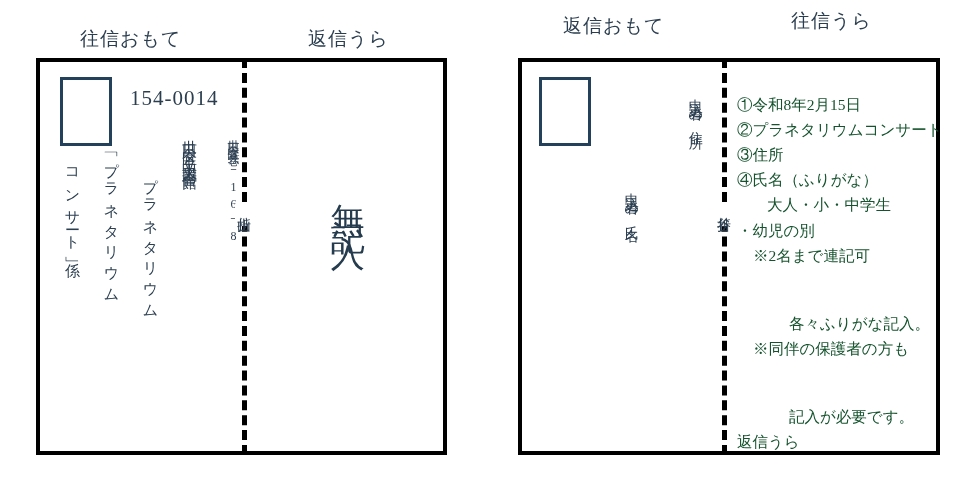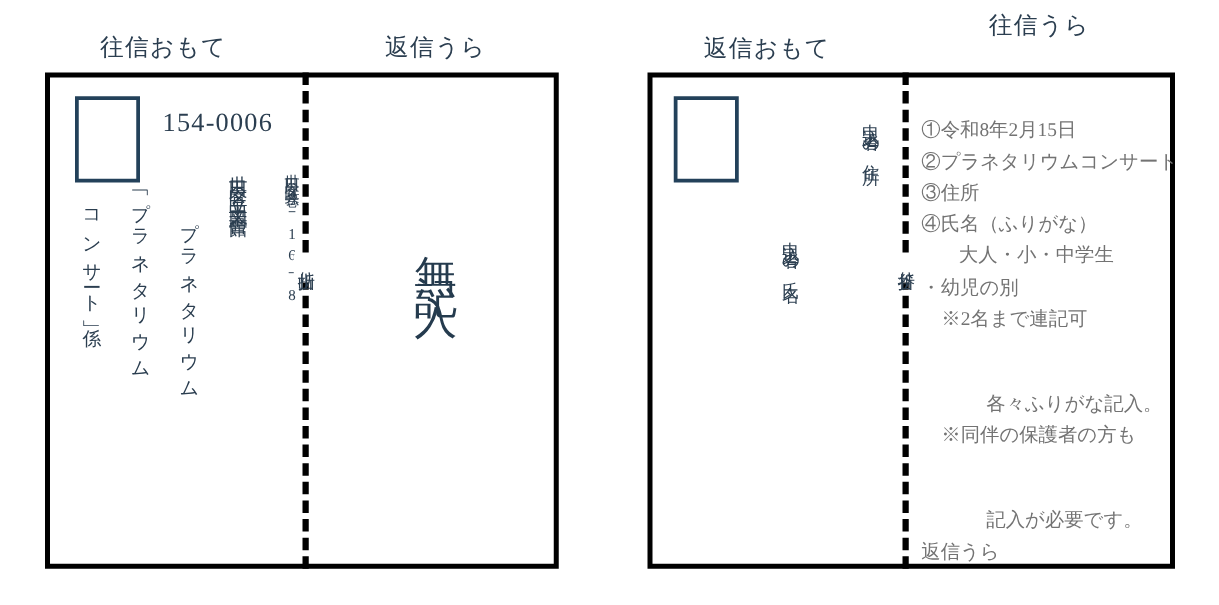--- a/index.html
+++ b/index.html
@@ -90,21 +90,21 @@
   .vcol.sz-md { font-size: 15px; letter-spacing: 4px; }
   .vcol.sz-xxl {
     font-size: 34px;
     letter-spacing: 16px;
     color: #253b4e;
   }
 
   
   .instructions {
     position: absolute;
-    color: #737373;
+    color: #14532d;
     font-size: 15.5px;
     line-height: 1.62;
     white-space: nowrap;
   }
   .instructions .line { display: block; }
   .instructions .indent-1 { padding-left: 16px; }
   .instructions .indent-2 { padding-left: 30px; }
   .instructions .indent-3 { padding-left: 52px; margin-top: 43px; }
   .instructions .align-right { text-align: left; }
 </style>
@@ -114,39 +114,39 @@
 <div class="stage">
 
   <div class="caption" style="left:80px; top:29px;">往信おもて</div>
 
   <div class="caption" style="left:308px; top:29px;">返信うら</div>
 
   <div class="card" style="left:36px; top:58px; width:411px; height:397px;">
 
     <div class="stamp-box" style="left:20px; top:15px; width:52px; height:69px;"></div>
 
-    <div class="postal-code" style="left:90px; top:24px;">154-0006</div>
+    <div class="postal-code" style="left:90px; top:24px;">154-0014</div>
 
     <div class="vcol sz-xs" style="left:185px; top:68px;">世田谷区弦巻3－16－8</div>
 
     <div class="vcol sz-md" style="left:139px; top:66px;">世田谷区立中央図書館</div>
 
     <div class="vcol sz-md" style="left:100px; top:105px;">プラネタリウム</div>
 
     <div class="vcol sz-md" style="left:61px; top:85px;">「プラネタリウム</div>
 
     <div class="vcol sz-md" style="left:22px; top:96px;">コンサート」係</div>
 
     <div class="vcol sz-xxl" style="left:285px; top:115px;">無記入</div>
   </div>
 
   <div class="fold-line" style="left:242px; top:58px; height:397px;"></div>
   <div class="fold-label" style="left:235px; top:204px;">山折り</div>
 
-  <div class="caption" style="left:563px; top:30px;font-family:Liberation Serif, serif;">返信おもて</div>
+  <div class="caption" style="left:563px; top:16px;font-family:Liberation Serif, serif;">返信おもて</div>
 
   <div class="caption" style="left:791px; top:11px;">往信うら</div>
 
   <div class="card" style="left:518px; top:58px; width:422px; height:397px;">
 
     <div class="stamp-box" style="left:17px; top:15px; width:52px; height:69px;"></div>
 
     <div class="vcol sz-sm" style="left:164px; top:26px;">申込者の住所</div>
 
     <div class="vcol sz-sm" style="left:100px; top:120px;">申込者の氏名</div>

